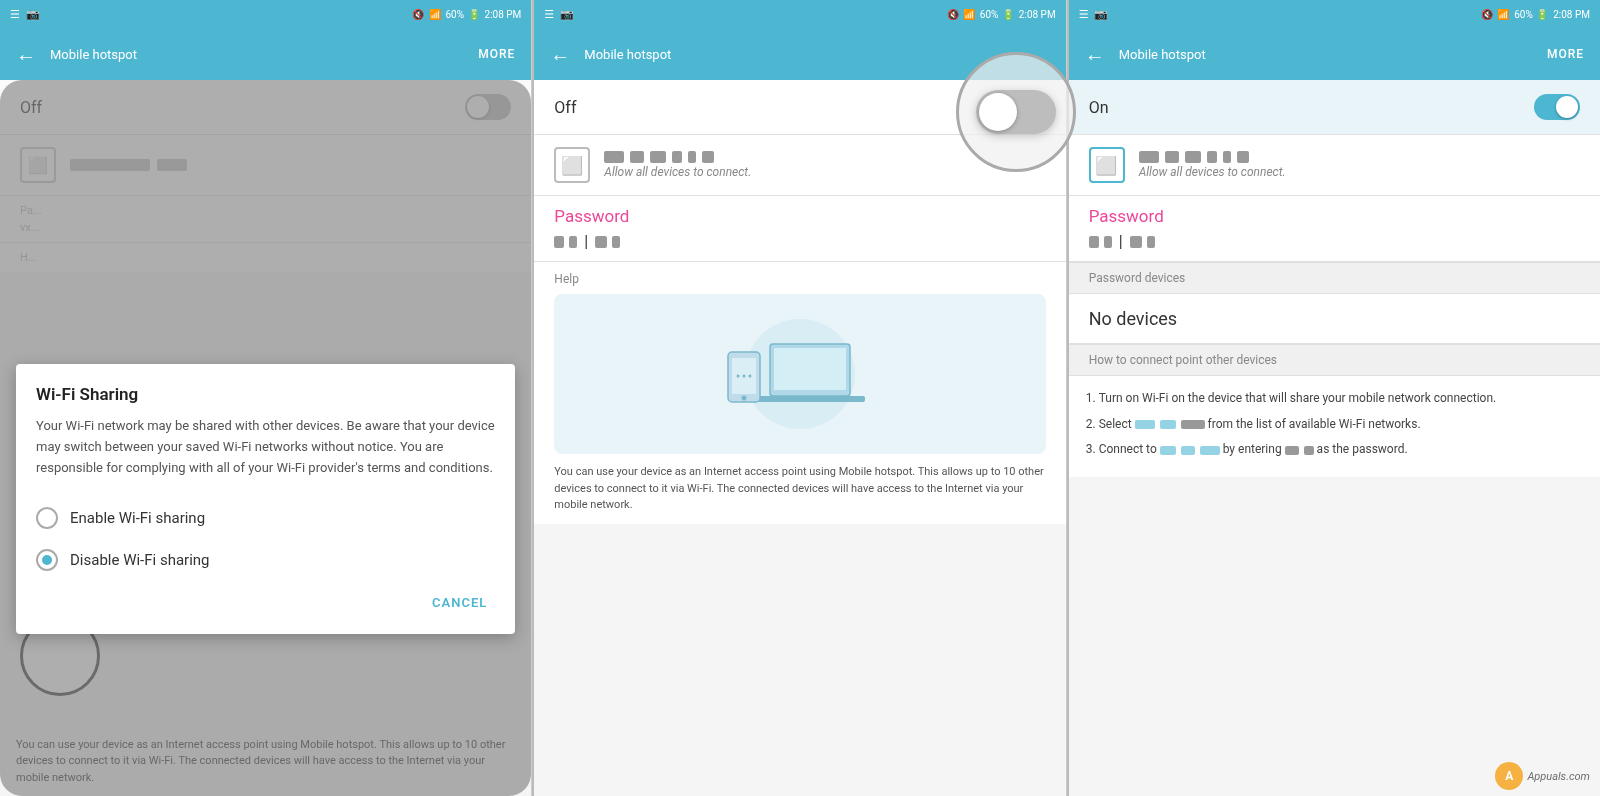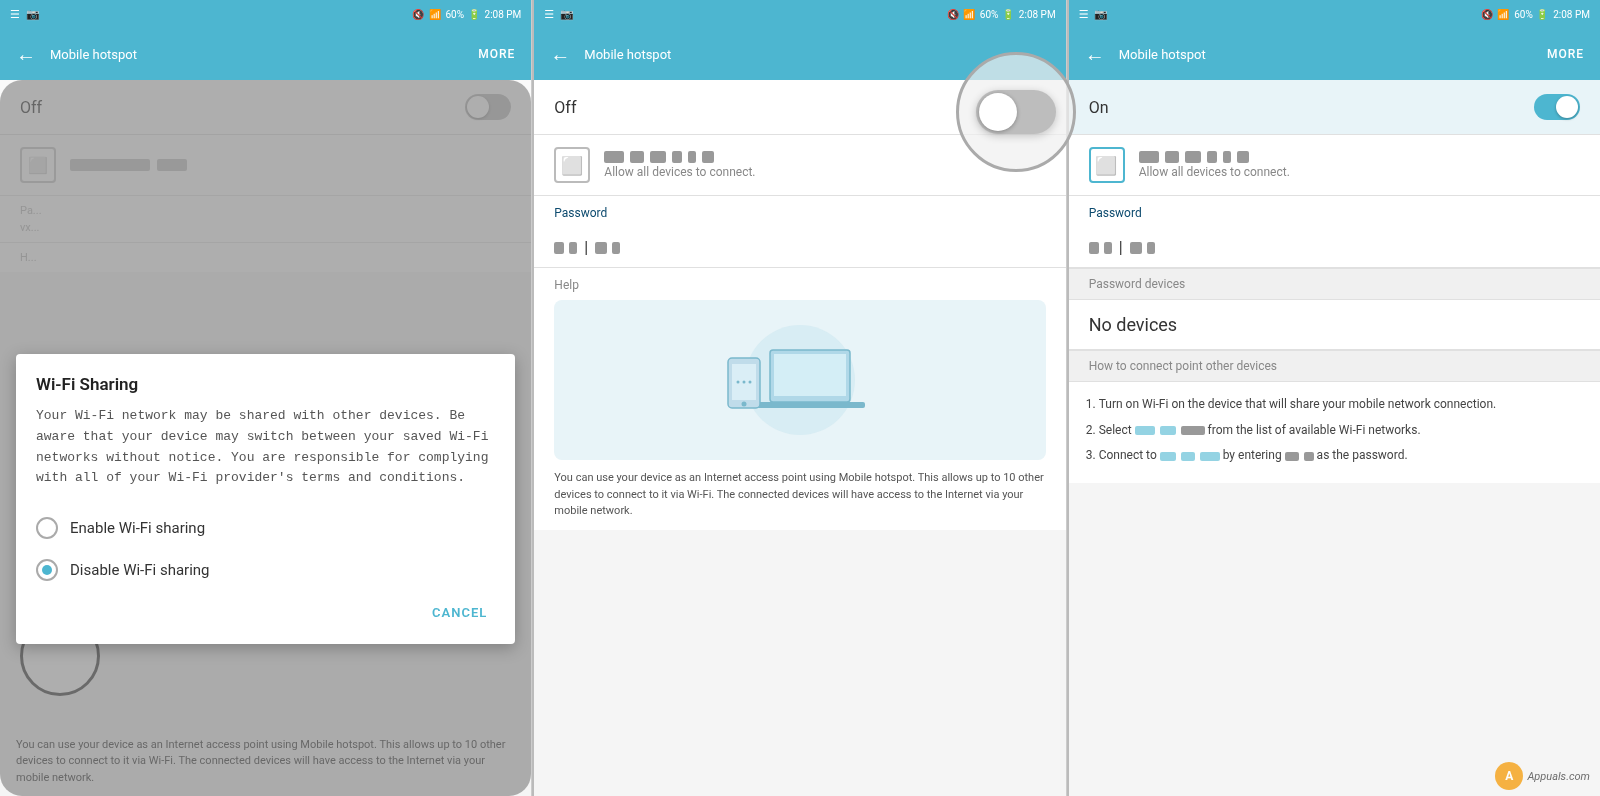--- a/index.html
+++ b/index.html
@@ -148,32 +148,33 @@
       display: inline-block;
       background: #888;
       height: 12px;
       border-radius: 2px;
       opacity: 0.6;
     }
     .network-sub {
       font-size: 12px;
       color: #888;
       margin-top: 2px;
+      font-style: italic;
     }
 
     
     .password-section {
       background: white;
       padding: 10px 20px 10px;
       border-bottom: 1px solid #e0e0e0;
     }
     .password-label {
-      font-size: 12px;
-      color: #0c4a6e;
-      margin-bottom: 18px;
+      font-size: 17px;
+      color: #ec4899;
+      margin-bottom: 6px;
     }
     .password-dots {
       display: flex;
       align-items: center;
       gap: 3px;
     }
 
     
     .help-section {
       background: white;
@@ -227,21 +228,20 @@
       font-size: 17px;
       font-weight: 600;
       color: #222;
       margin-bottom: 12px;
     }
     .dialog-body {
       font-size: 13px;
       color: #555;
       line-height: 1.6;
       margin-bottom: 18px;
-      font-family: Liberation Mono, monospace;
     }
     .dialog-option {
       display: flex;
       align-items: center;
       gap: 12px;
       padding: 10px 0;
       font-size: 15px;
       color: #333;
       cursor: pointer;
     }

